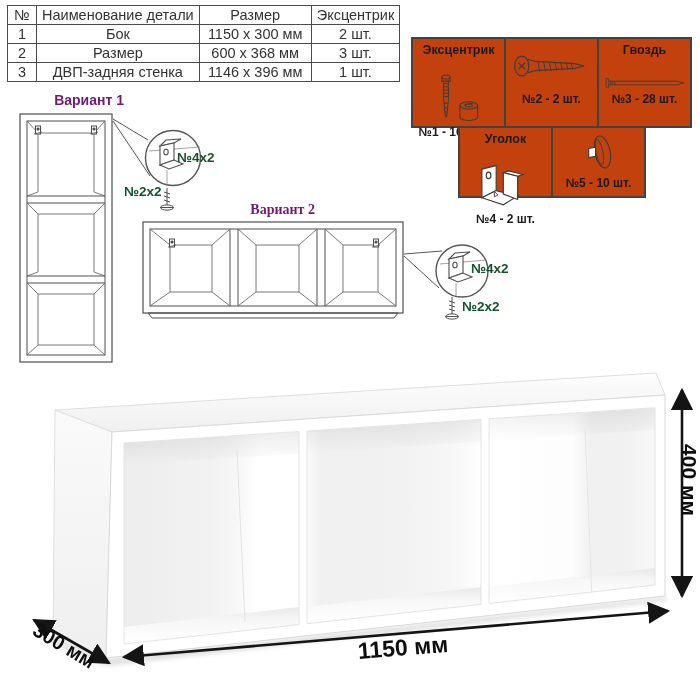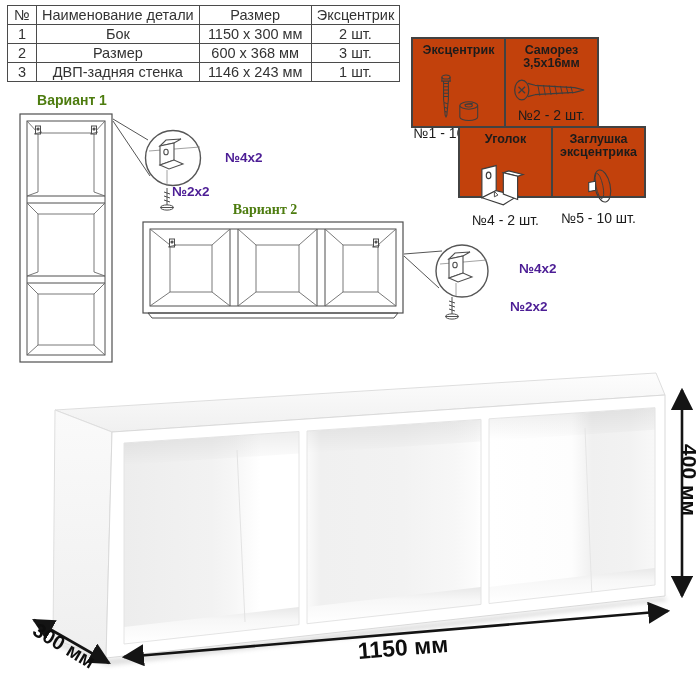--- a/index.html
+++ b/index.html
@@ -19,26 +19,26 @@
   .legend-row{position:absolute;display:flex;}
   .legend-cell{box-sizing:border-box;width:95px;border:2px solid #424242;background:#c2410c;
                display:flex;flex-direction:column;align-items:center;text-align:center;}
   .legend-cell + .legend-cell{margin-left:-2px;}
   .row1{left:411px;top:37px;}
   .row1 .legend-cell{height:91px;}
   .row2{left:458px;top:126px;}
   .row2 .legend-cell{height:72px;}
   .lc-label{font-weight:bold;font-size:12.5px;line-height:13px;padding-top:5px;min-height:29px;color:#1c1c1c;}
   .lc-icon{flex:1;display:flex;align-items:center;justify-content:center;}
-  .lc-qty{font-weight:normal;font-size:14px;padding-bottom:4px;color:#1c1c1c;}
+  .lc-qty{font-weight:bold;font-size:12px;padding-bottom:20px;color:#1c1c1c;}
 
   
   .lbl-abs{position:absolute;font-weight:bold;white-space:nowrap;}
-  .v-title{font-size:14px;color:#4d7c0f;text-align:center;}
-  .callout-lbl{font-size:13.5px;color:#4c1d95;margin-left:48px;}
+  .v-title{font-size:14px;color:#701a75;text-align:right;}
+  .callout-lbl{font-size:13.5px;color:#14532d;}
   .dim{color:#0e0e0e;}
 </style>
 </head>
 <body>
 
 <div class="stage">
 
   <svg class="art" width="700" height="690" viewBox="0 0 700 690">
     <defs>
       <marker id="arr" viewBox="0 0 10 10" refX="9" refY="5" markerWidth="8.5" markerHeight="8.5" orient="auto-start-reverse">
@@ -226,21 +226,21 @@
       </tr>
       <tr>
         <td class="c">2</td>
         <td class="l">Размер</td>
         <td class="c">600 х 368 мм</td>
         <td class="c">3 шт.</td>
       </tr>
       <tr>
         <td class="c">3</td>
         <td class="l">ДВП-задняя стенка</td>
-        <td class="c">1146 х 243 мм</td>
+        <td class="c">1146 х 396 мм</td>
         <td class="c">1 шт.</td>
       </tr>
     </tbody>
   </table>
 
   <div class="legend-row row1">
     <div class="legend-cell">
       <div class="lc-label">Эксцентрик</div>
       <div class="lc-icon">
         <svg width="58" height="52" viewBox="0 0 60 64" fill="none" stroke="#3d3d3d" stroke-width="1.3">
@@ -249,50 +249,58 @@
                    M11,13 H17 M11,17 H17 M11,21 H17 M11,25 H17 M11,29 H17
                    M11,32 L13,52 L14,54 L15,52 L17,32 M11,36 L16,38 M11.7,42 L15.4,43.5 M12.4,47 L14.8,48"></path>
           <ellipse cx="42" cy="40" rx="11" ry="4.5"></ellipse>
           <path d="M31,40 V54 M53,40 V54 M31,54 A11,4.5 0 0 0 53,54 M37,38.7 L47,37.3"></path>
           <ellipse cx="42" cy="40" rx="4.5" ry="1.8"></ellipse>
         </svg>
       </div>
       <div class="lc-qty">№1 - 16 комп.</div>
     </div>
     <div class="legend-cell">
-      <div class="lc-label">Саморез 3,5х16мм</div>
       <div class="lc-icon">
         <svg width="80" height="34" viewBox="0 0 84 36" fill="none" stroke="#3d3d3d" stroke-width="1.3">
           <ellipse cx="10" cy="18" rx="7.5" ry="10.5"></ellipse>
           <path d="M6.5,14.5 L13.5,21.5 M13.5,14.5 L6.5,21.5"></path>
           <path d="M16.5,11 L24,13 M16.5,25 L24,23 M24,13 L66,15.5 M24,23 L66,20.5 M66,15.5 L76,18 L66,20.5"></path>
           <path d="M27,12.4 L29,24 M33,12.7 L35,23.6 M39,13 L41,23.2 M45,13.4 L47,22.8 M51,13.7 L53,22.4 M57,14 L59,22 M62,14.3 L64,21.7" stroke-width="1"></path>
         </svg>
       </div>
       <div class="lc-qty">№2 - 2 шт.</div>
+    </div>
+    <div class="legend-cell">
+      <div class="lc-label">Гвоздь</div>
+      <div class="lc-icon">
+        <svg width="82" height="18" viewBox="0 0 120 18" fill="none" stroke="#3d3d3d" stroke-width="1.3">
+          <ellipse cx="5" cy="9" rx="2.2" ry="7.5"></ellipse>
+          <path d="M7,6.3 H106 M7,11.7 H106 M106,6.3 L117,9 L106,11.7 M10,6.3 V11.7 M13,6.3 V11.7 M16,6.3 V11.7"></path>
+        </svg>
+      </div>
+      <div class="lc-qty">№3 - 28 шт.</div>
     </div>
   </div>
 
   <div class="legend-row row2">
     <div class="legend-cell">
       <div class="lc-label">Уголок</div>
       <div class="lc-icon">
         <svg width="70" height="50" viewBox="0 0 74 56" fill="#ffffff" stroke="#3d3d3d" stroke-width="1.3">
           <path d="M10,8 L26,4 L26,32 L10,40 Z"></path>
           <ellipse cx="17.5" cy="15" rx="2.6" ry="3.6" fill="none"></ellipse>
           <path d="M10,40 L26,32 L50,38 L34,48 Z"></path>
           <path d="M34,12 L40,10 L56,14 L50,16 Z"></path>
           <path d="M34,12 L34,36 L50,42 L50,16 Z"></path>
           <path d="M24,33 L28,37 L24,39 Z" stroke-width="1"></path>
         </svg>
       </div>
       <div class="lc-qty">№4 - 2 шт.</div>
     </div>
     <div class="legend-cell">
-      <div class="lc-label">Заглушка эксцентрика</div>
       <div class="lc-icon">
         <svg width="38" height="48" viewBox="0 0 40 56" fill="none" stroke="#3d3d3d" stroke-width="1.3">
           <ellipse cx="24" cy="28" rx="9" ry="19" transform="rotate(-12 24 28)"></ellipse>
           <ellipse cx="20.5" cy="28" rx="4" ry="15" transform="rotate(-12 20.5 28)" stroke-width="1"></ellipse>
           <path d="M8,24 L16,22.5 L16,33 L8,34.5 Z" fill="#ffffff"></path>
         </svg>
       </div>
       <div class="lc-qty">№5 - 10 шт.</div>
     </div>
   </div>

